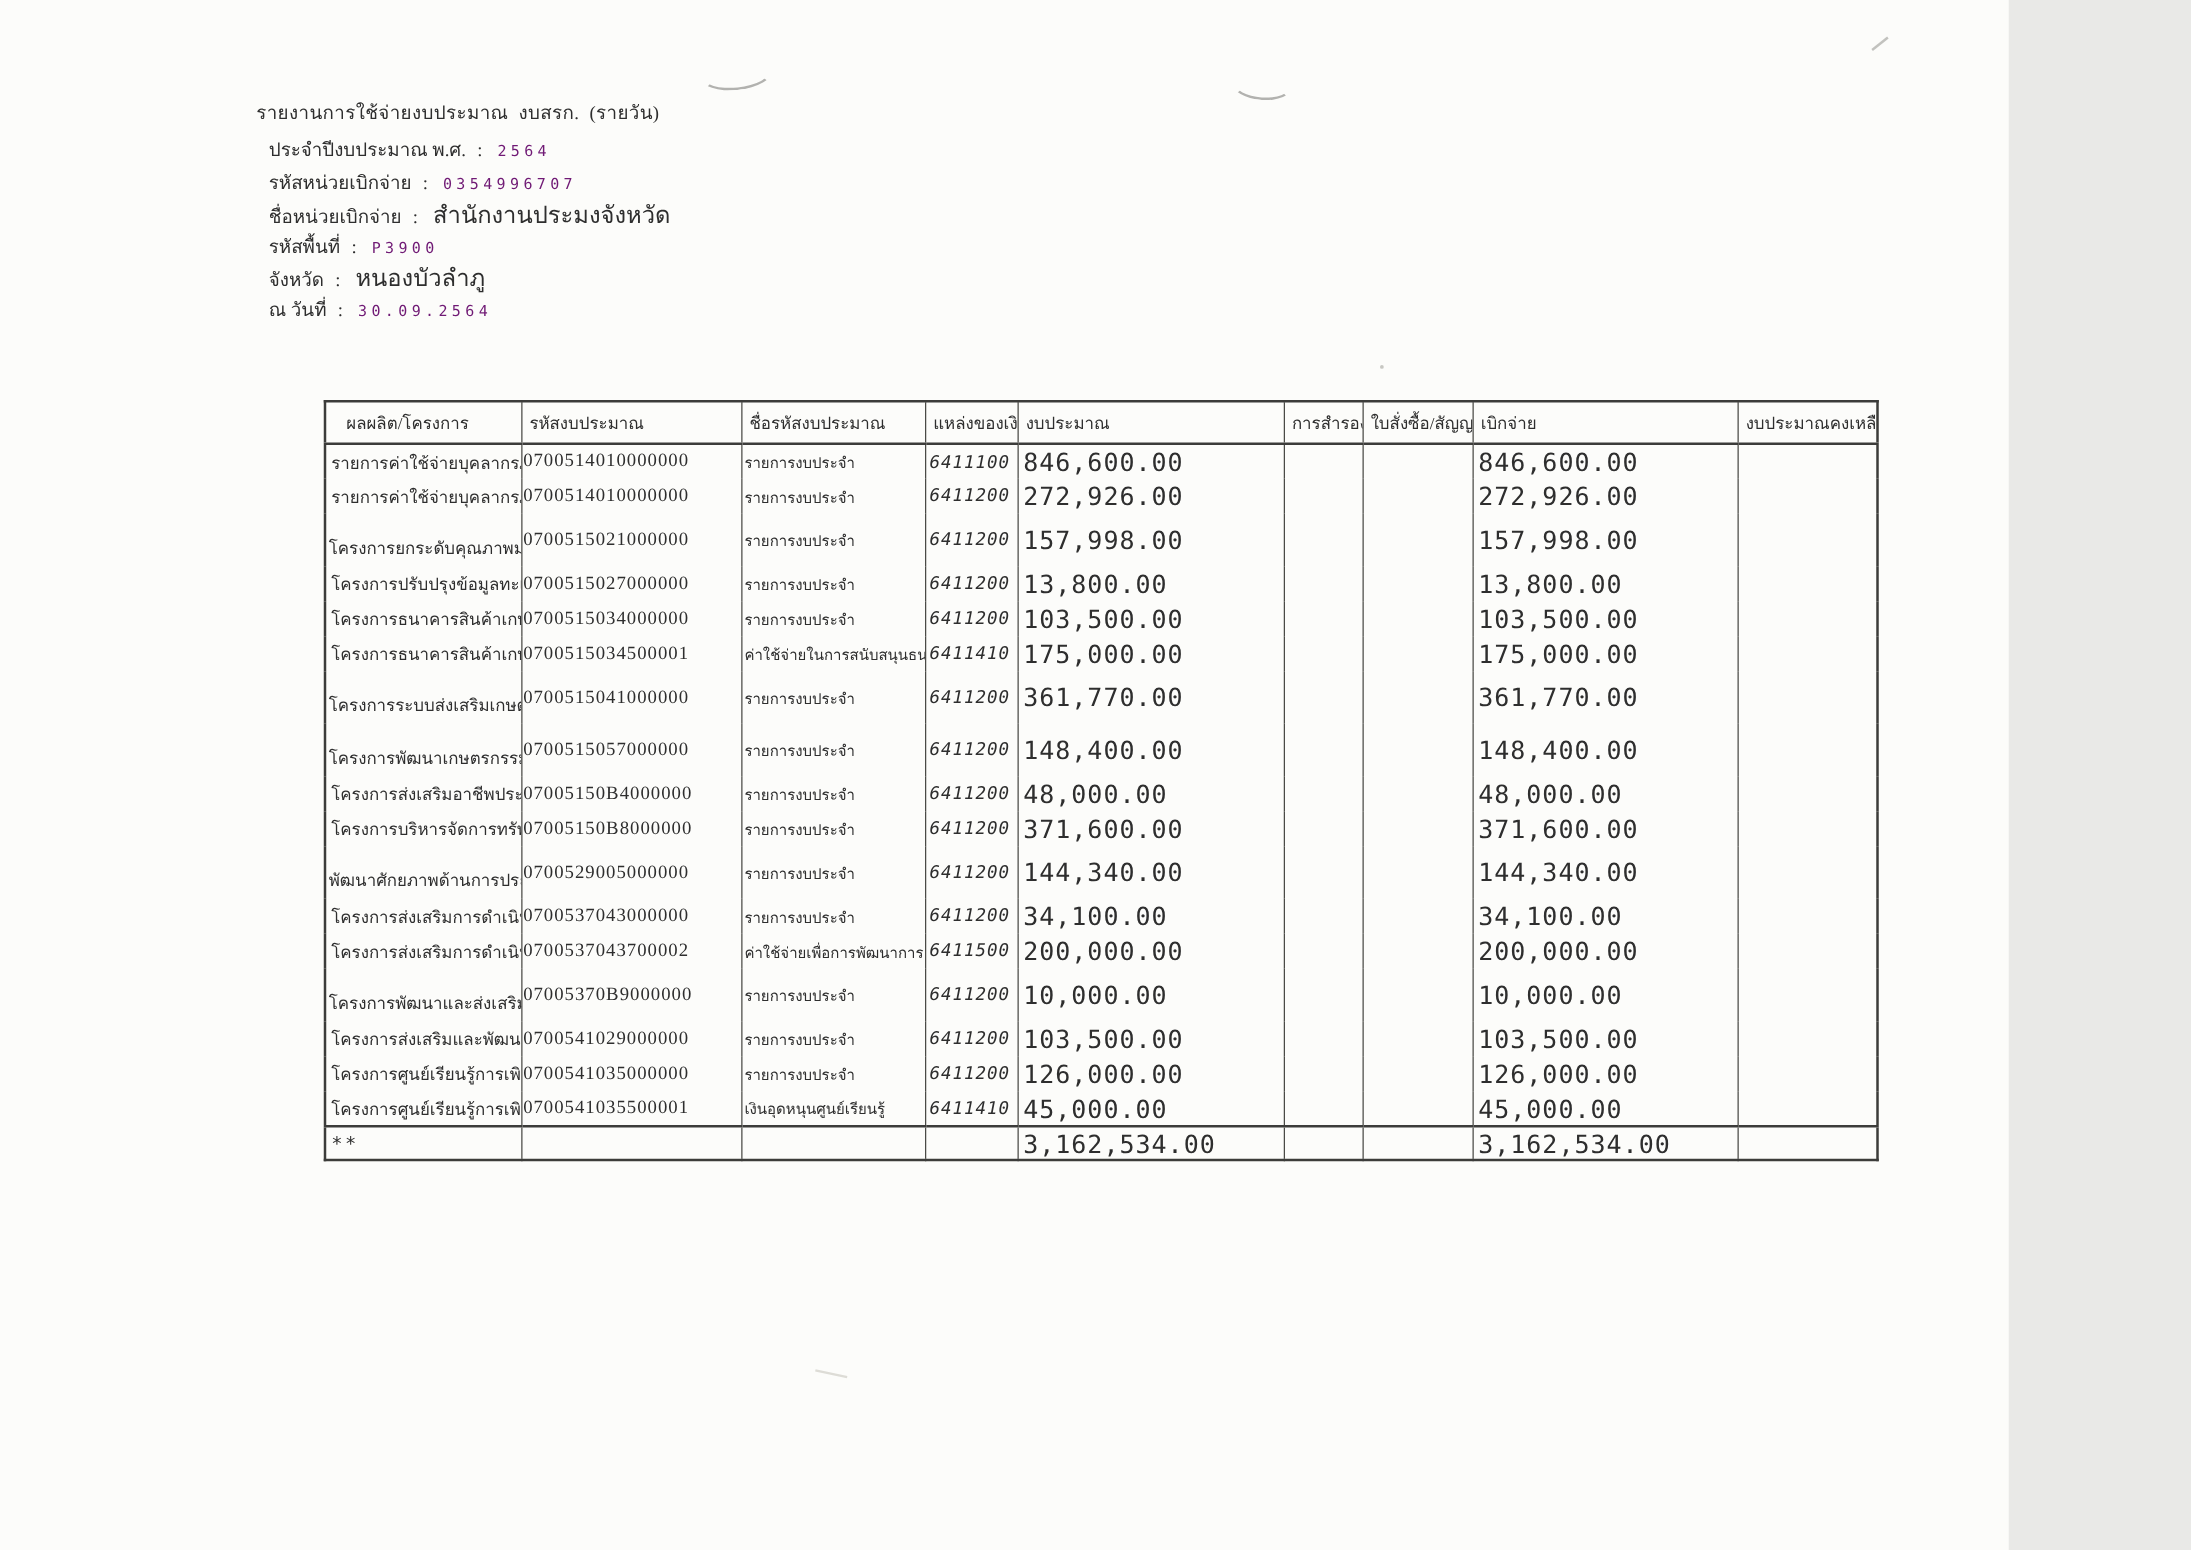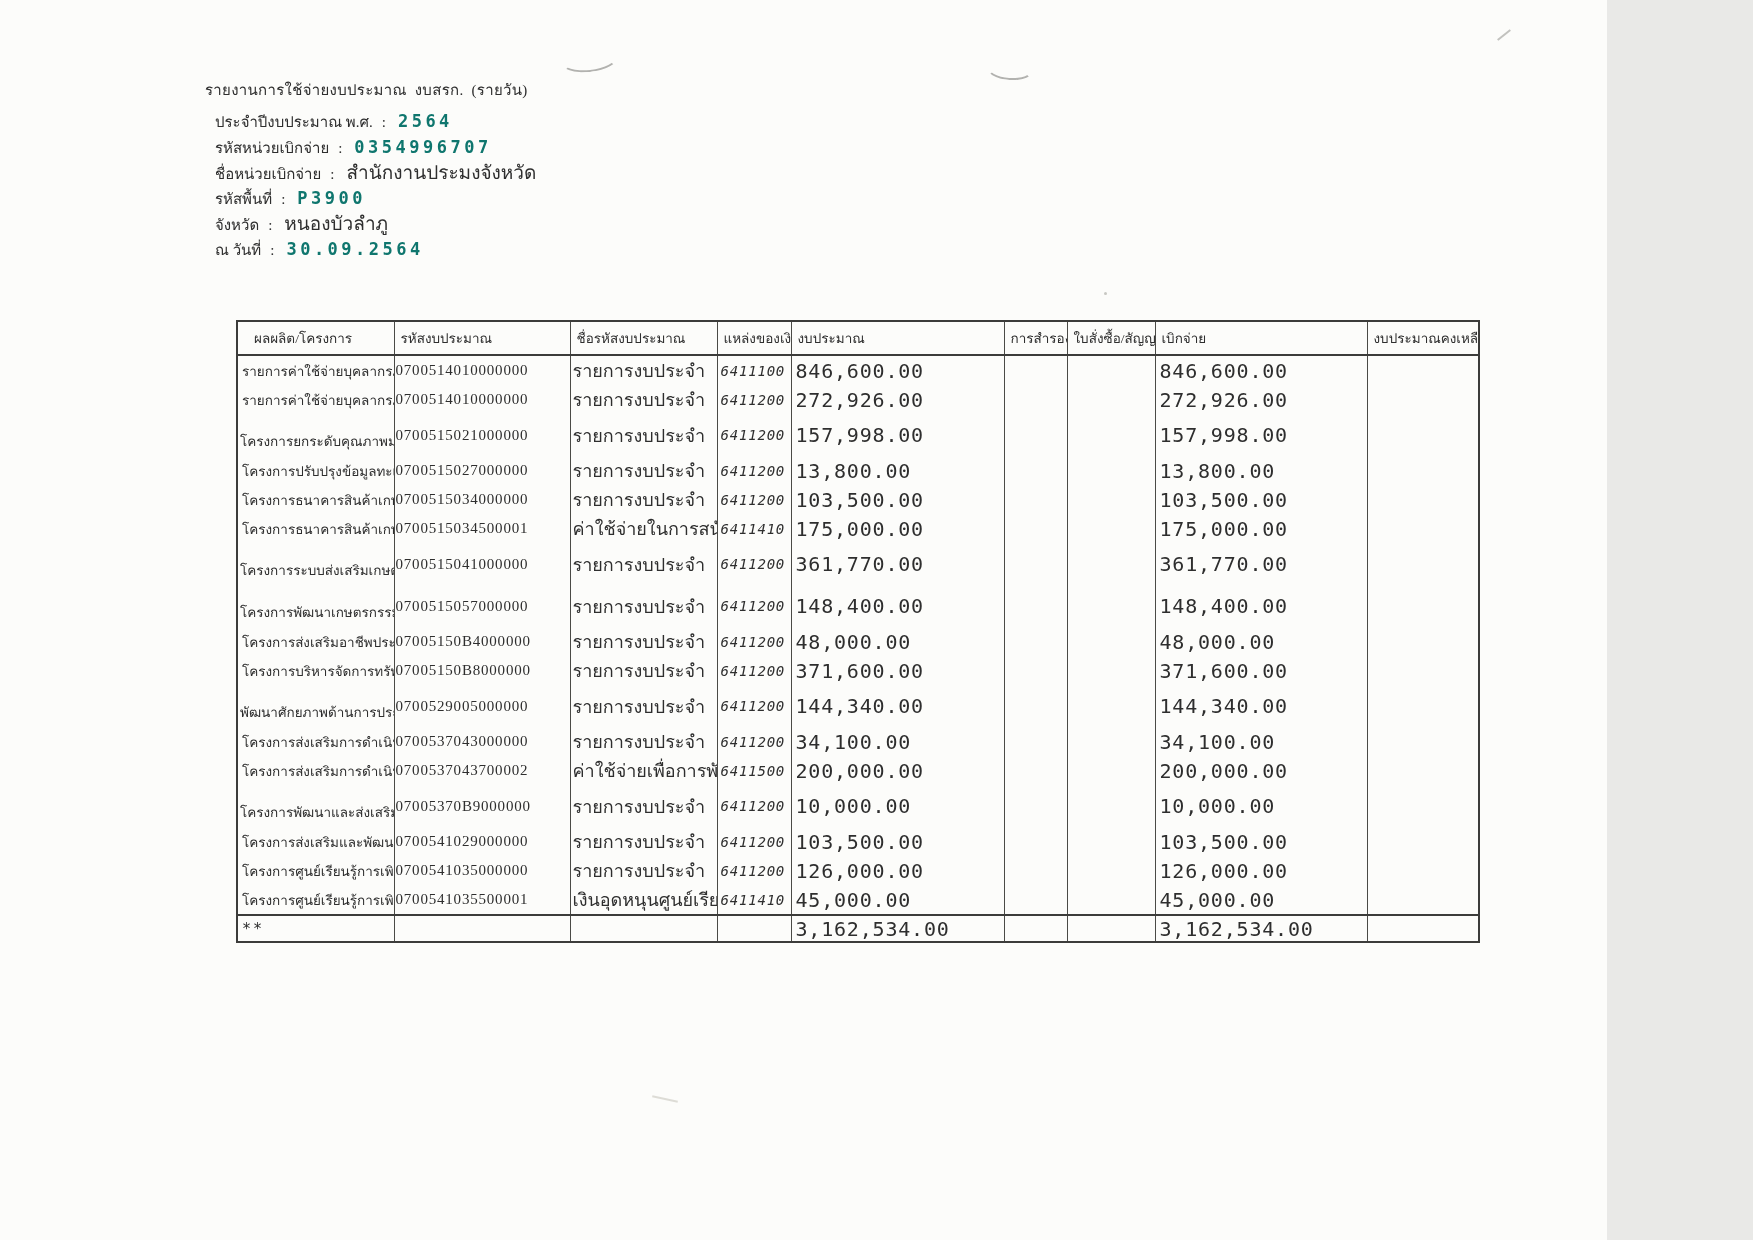--- a/index.html
+++ b/index.html
@@ -31,26 +31,26 @@
   .speck-2 { position: absolute; left: 652px; top: 1098px; width: 26px; height: 2px; background:#dddcd6; transform: rotate(12deg); }
 
   
   .doc-header { position: absolute; left: 205px; top: 78px; }
   .doc-title { font-size: 15px; letter-spacing: .3px; margin-bottom: 7px; white-space: pre; }
   .doc-field { font-size: 15px; height: 25.5px; line-height: 25.5px; padding-left: 10px; white-space: nowrap; }
   .doc-field .lbl { margin-right: 9px; }
   .doc-field .sep { margin-right: 12px; }
   .val-mono {
     font-family: "DejaVu Sans Mono", "Liberation Mono", monospace;
-    font-size: 17px; letter-spacing: 3.5px; color: #0f766e; font-weight: bold;
+    font-size: 12px; letter-spacing: 3.5px; color: #701a75;
   }
   .val-thai { font-size: 19px; }
 
   
-  .budget-table-wrap { position: absolute; left: 202px; top: 320px; padding-left: 34px; }
+  .budget-table-wrap { position: absolute; left: 225px; top: 320px; padding-left: 34px; }
   table {
     border-collapse: collapse;
     table-layout: fixed;
     width: 1242px;
     border: 2px solid #3c3c3a;
   }
   col.c1 { width: 157px; } col.c2 { width: 176px; } col.c3 { width: 147px; }
   col.c4 { width: 74px; }  col.c5 { width: 213px; } col.c6 { width: 63px; }
   col.c7 { width: 88px; }  col.c8 { width: 212px; } col.c9 { width: 112px; }
   th, td {
@@ -71,21 +71,21 @@
   thead th.h1 { padding-left: 16px; }
   tbody td { font-size: 13.5px; }
   tr.row-sub td { height: 28px; }
   tr.row-main td { height: 42px; }
   td.cell-project { text-align: right; padding-right: 7px; }
   tr.row-main td.cell-project { text-align: left; vertical-align: bottom; padding: 0 2px 4px 2px; }
   td.cell-code {
     font-family: Liberation Serif, serif;
     font-size: 15px; letter-spacing: .8px; padding: 0 1px;
   }
-  td.cell-codename { font-size: 18px; padding: 0 2px; }
+  td.cell-codename { font-size: 12px; padding: 0 2px; }
   td.cell-fund {
     font-family: "DejaVu Sans Mono", "Liberation Mono", monospace;
     font-size: 14px; letter-spacing: .8px; padding-left: 3px; font-style: italic;
   }
   td.cell-amount {
     font-family: "DejaVu Sans Mono", "Liberation Mono", monospace;
     font-size: 20px; letter-spacing: .8px; text-align: left; padding-right: 8px;
   }
   tfoot td { border-top: 2px solid #3c3c3a; height: 27px; }
   tfoot td.total-label {

